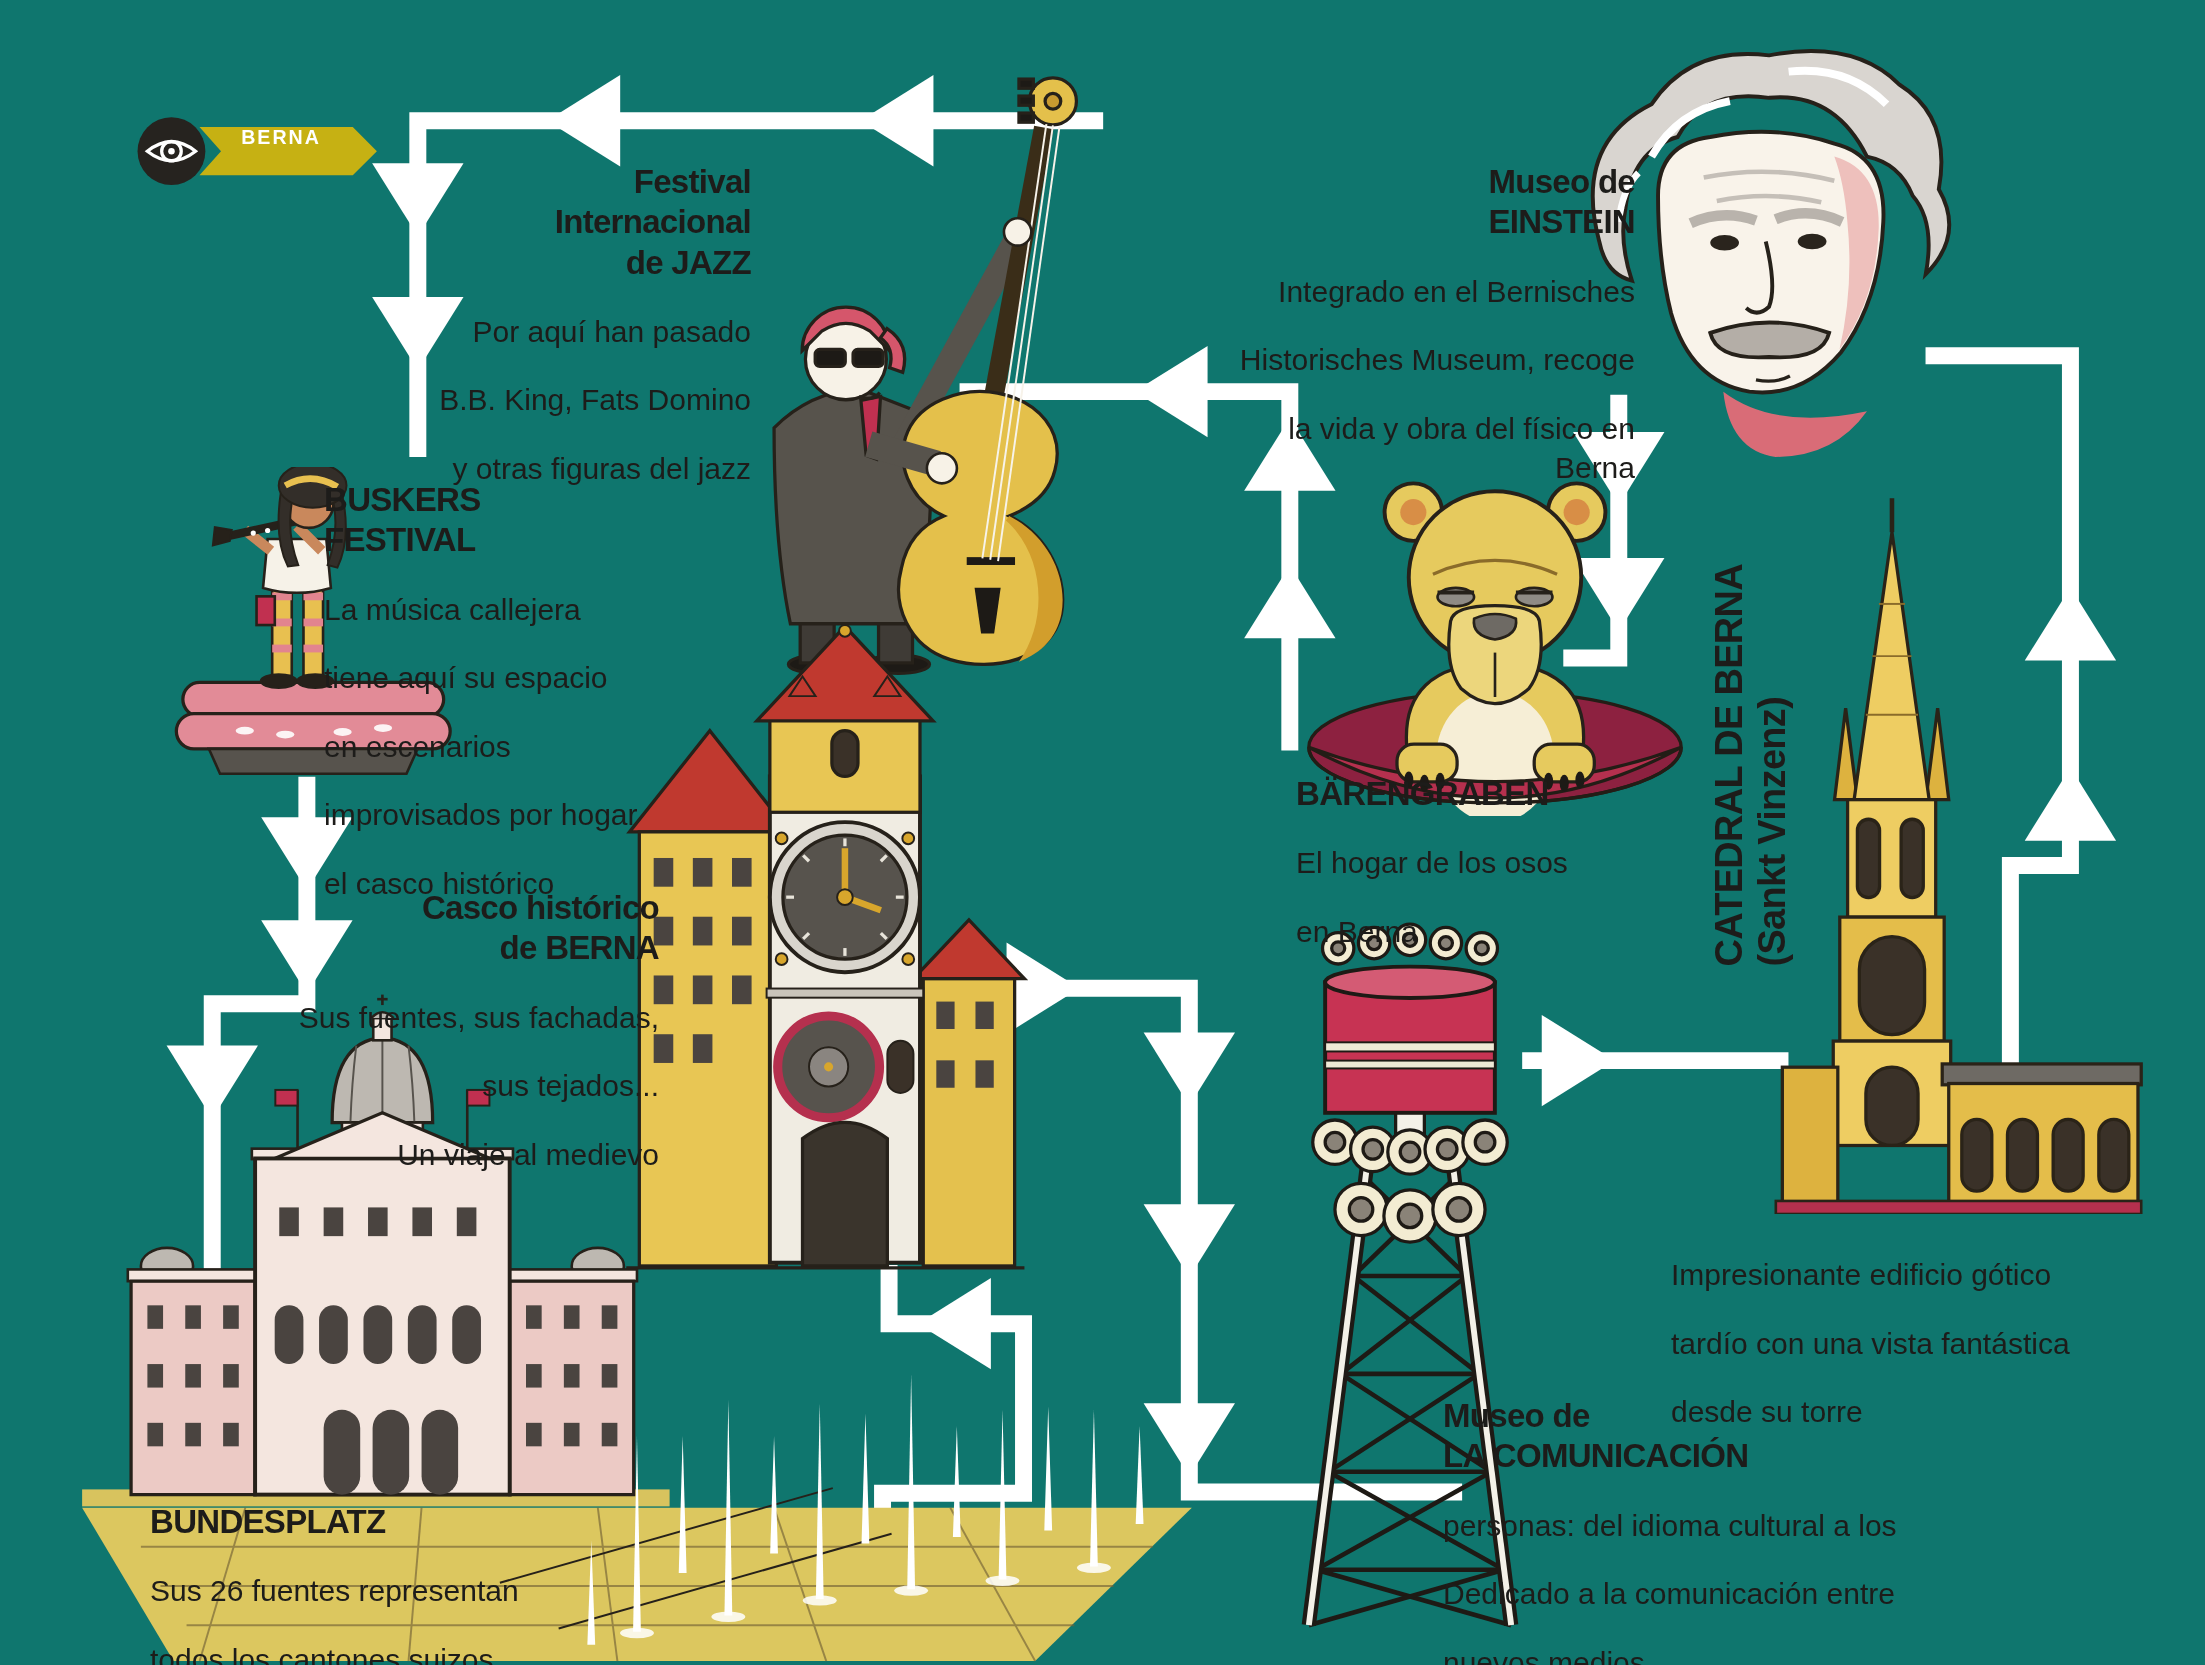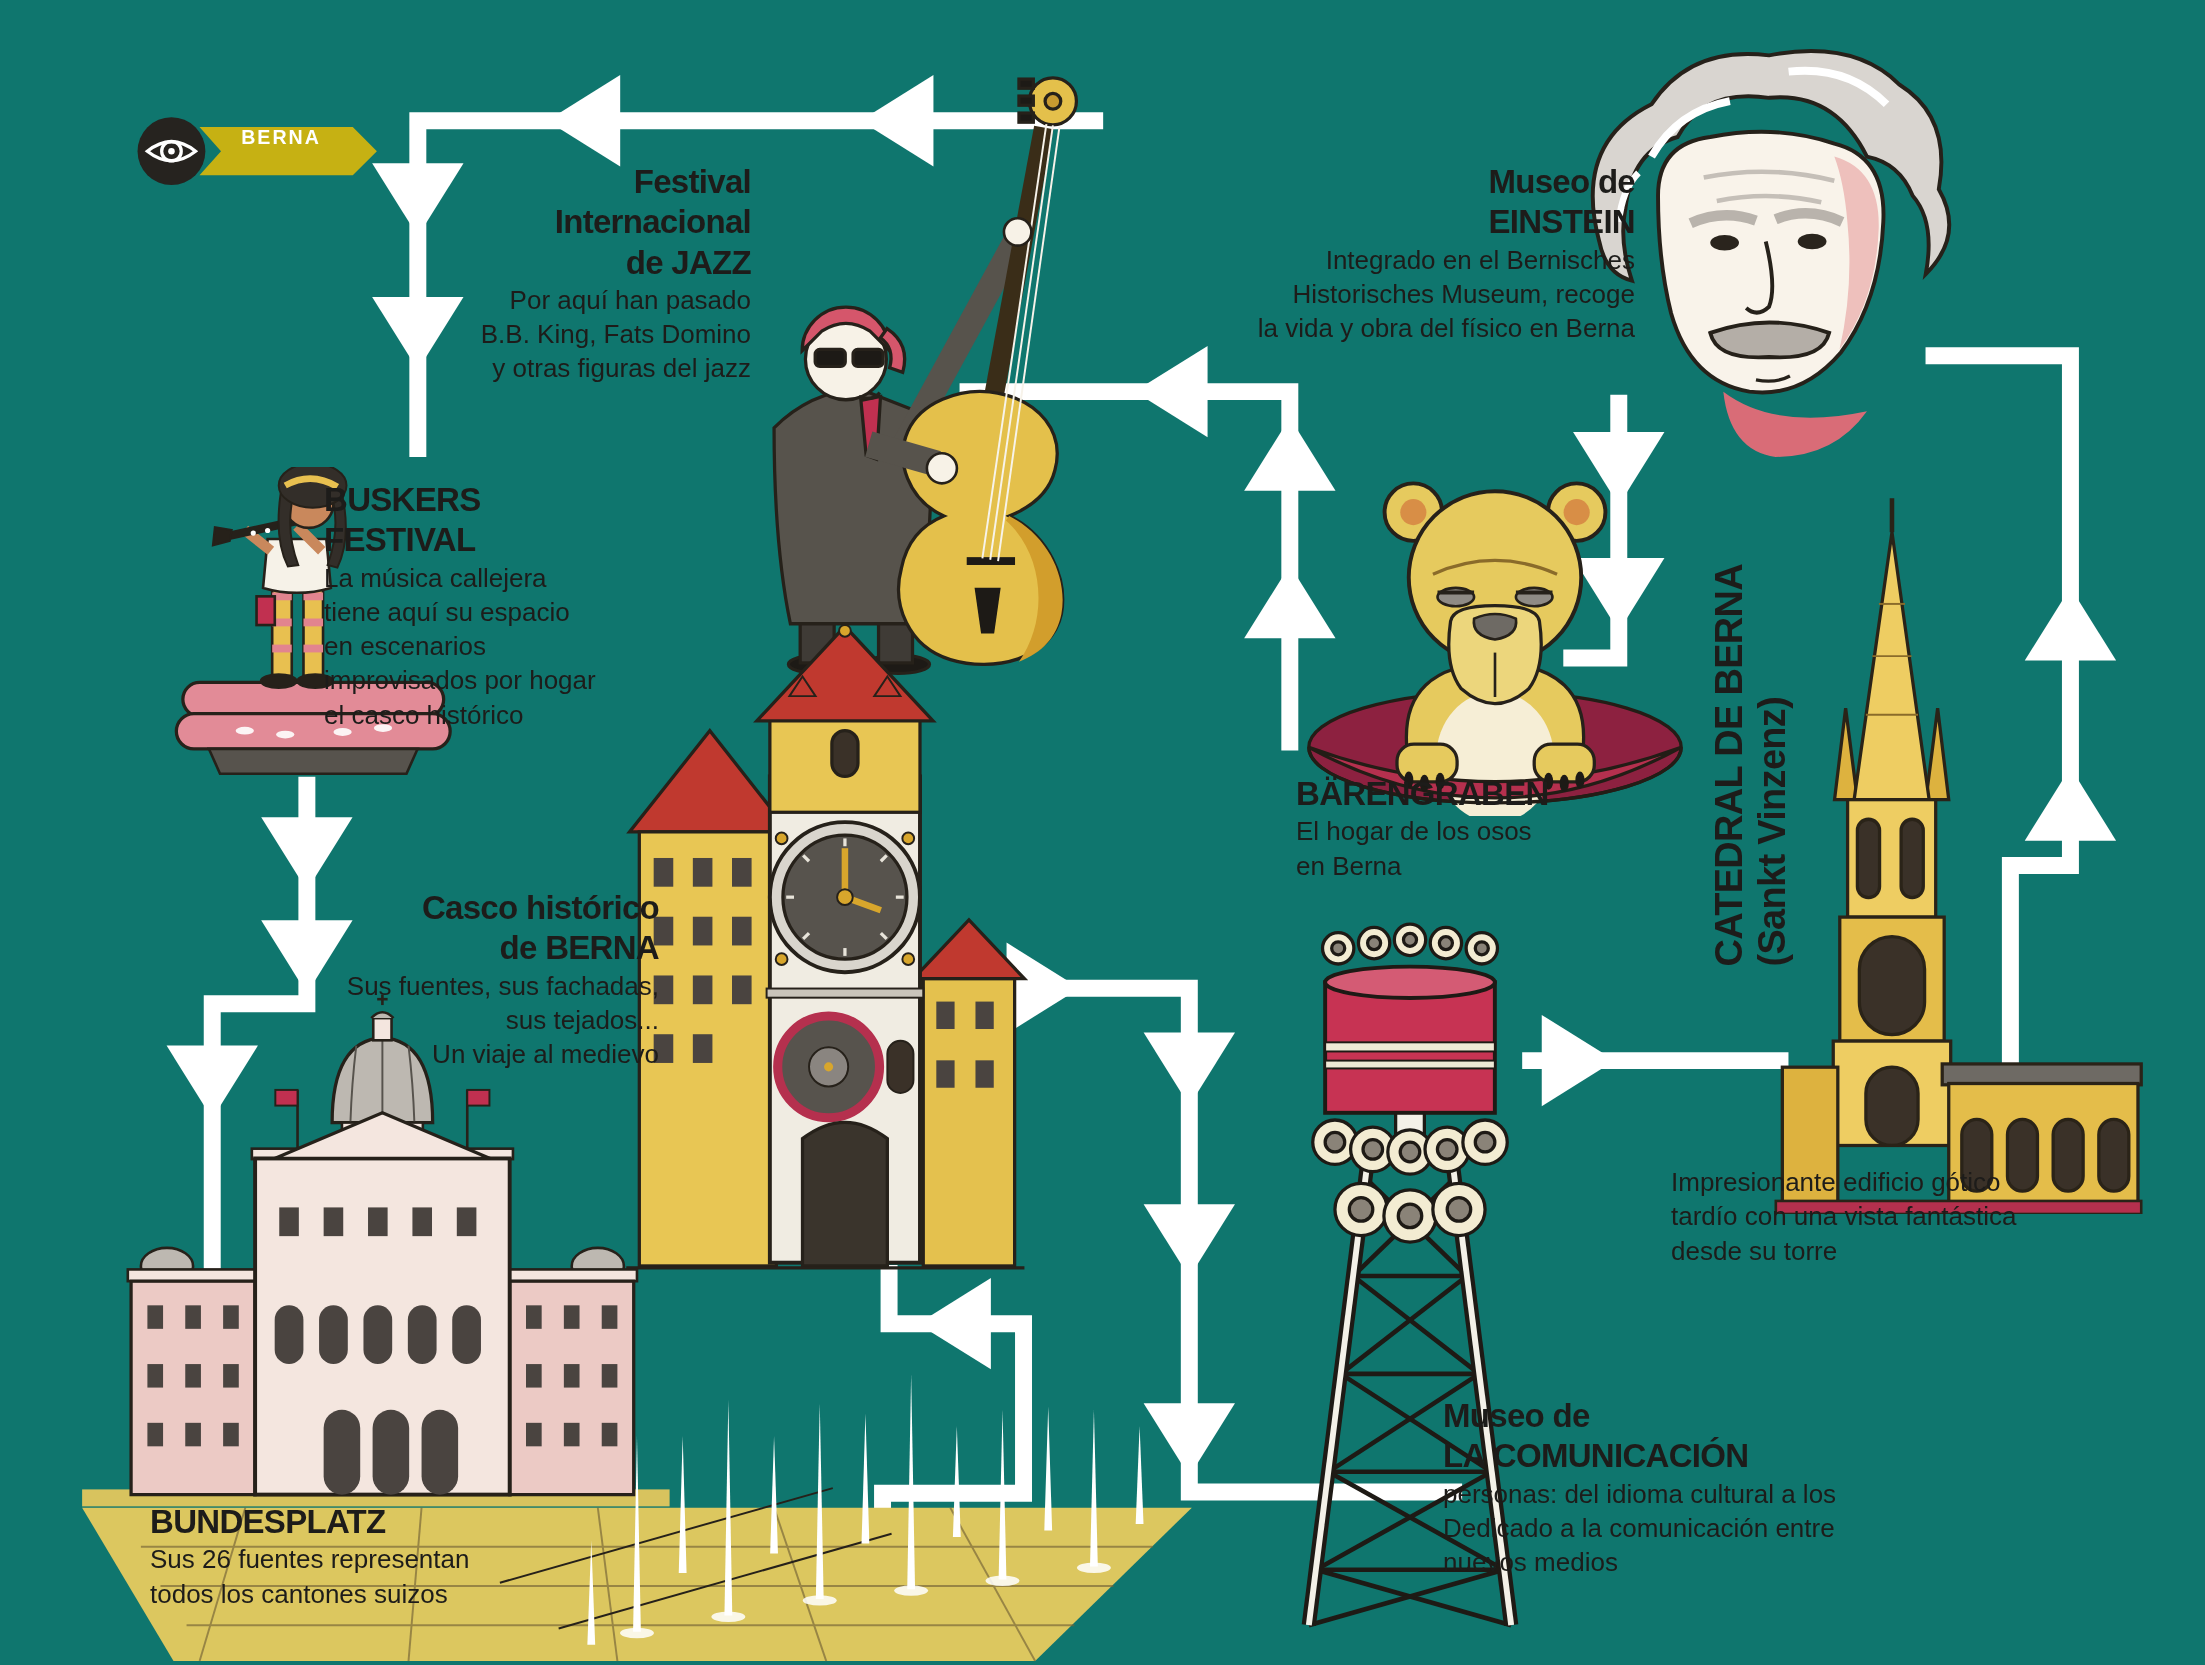--- a/index.html
+++ b/index.html
@@ -1,20 +1,20 @@
 <!DOCTYPE html>
 <html style="font-size:10.4px"><head>
 <meta charset="utf-8">
 <style>
   html,body{margin:0;padding:0;background:#e7db92;}
   #canvas{position:relative;width:2205px;height:1665px;background:#0f766e;overflow:hidden;
           font-family:"Liberation Sans",sans-serif;color:#1d1c1a;}
   .abs{position:absolute;}
   .ttl{font-weight:bold;font-size:33px;line-height:1.22;letter-spacing:-0.7px;color:#1d1c1a;}
-  .bdy{font-size:26px;line-height:1.32;color:#1d1c1a;}
+  .bdy{font-size:30px;line-height:1.32;color:#1d1c1a;margin-top:29px;}
   .ra{text-align:right;}
   .vwrap{transform:rotate(-90deg);}
   .vttl{font-weight:bold;font-size:38px;line-height:1.12;letter-spacing:-0.7px;white-space:nowrap;}
   .badge-label{font-weight:bold;font-size:19.6px;letter-spacing:2px;color:#ffffff;text-align:center;}
 </style>
 </head>
 <body>
 
 <div id="canvas">
 
@@ -477,21 +477,21 @@
     <div class="ttl">BÄRENGRABEN</div>
     <div class="bdy">El hogar de los osos</div>
     <div class="bdy">en Berna</div>
   </div>
 
   <div class="abs vwrap" style="left:1518px;top:692px;width:464px;height:85px">
     <div class="vttl">CATEDRAL DE BERNA</div>
     <div class="vttl">(Sankt Vinzenz)</div>
   </div>
 
-  <div class="abs" style="left:1671px;top:1165px;width:444px">
+  <div class="abs" style="left:1671px;top:1226px;width:444px">
     <div class="bdy">Impresionante edificio gótico</div>
     <div class="bdy">tardío con una vista fantástica</div>
     <div class="bdy">desde su torre</div>
   </div>
 
   <div class="abs ra" style="left:280px;top:888px;width:379px">
     <div class="ttl">Casco histórico</div>
     <div class="ttl">de BERNA</div>
     <div class="bdy">Sus fuentes, sus fachadas,</div>
     <div class="bdy">sus tejados...</div>

